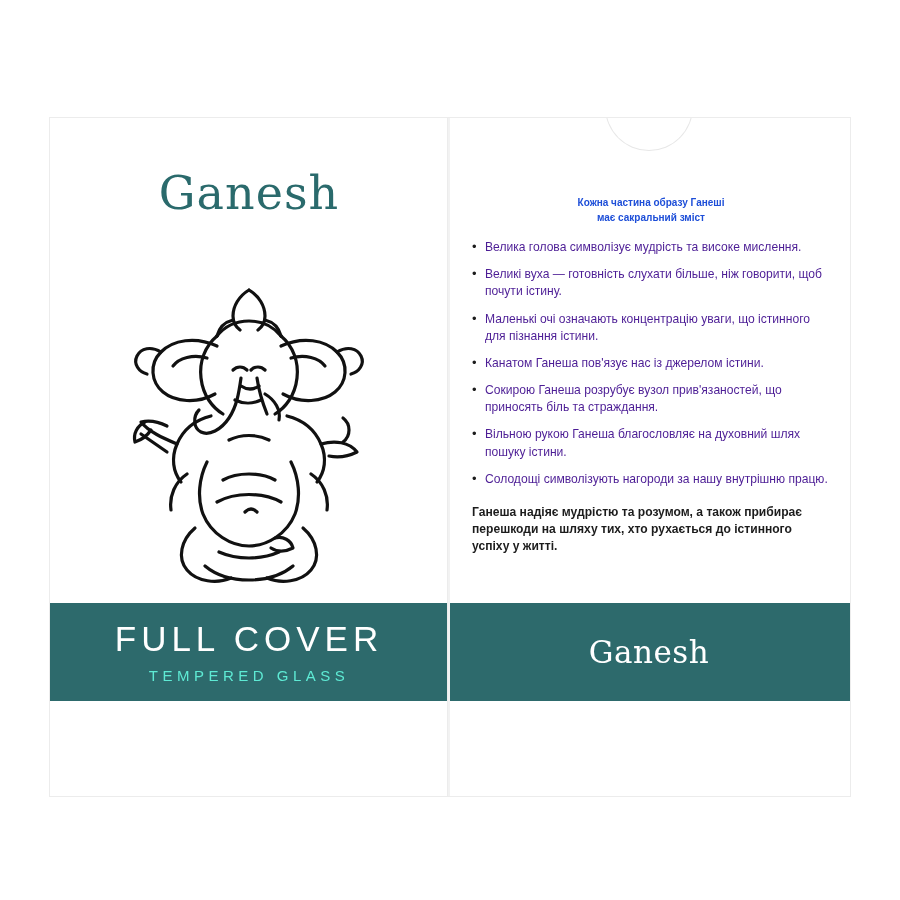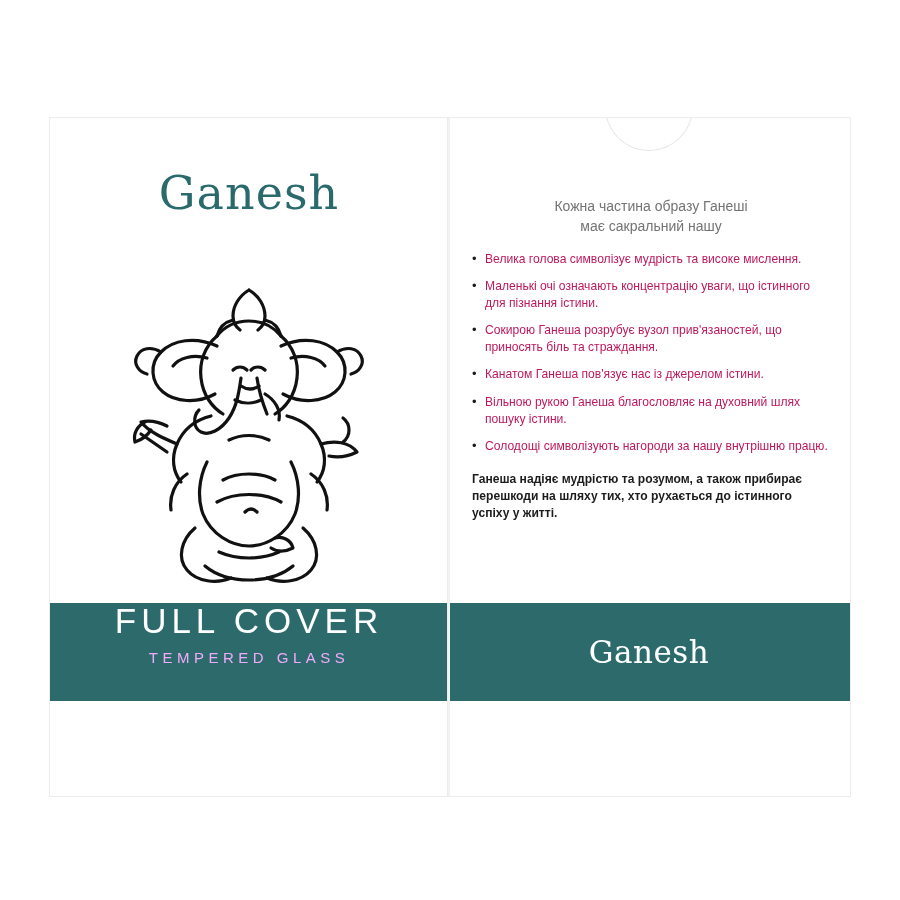--- a/index.html
+++ b/index.html
@@ -63,35 +63,35 @@
     position: absolute;
     left: 0;
     bottom: 95px;
     width: 100%;
     height: 98px;
     background: #2d6a6c;
     color: #ffffff;
     display: flex;
     flex-direction: column;
     align-items: center;
-    justify-content: flex-start;
+    justify-content: center;
   }
   .band-title {
     font-family: "Liberation Sans", sans-serif;
     font-size: 35px;
     letter-spacing: 5px;
     font-weight: 400;
     color: #ffffff;
     line-height: 1;
   }
   .band-sub {
     margin-top: 11px;
     font-size: 15px;
     letter-spacing: 4.5px;
-    color: #f0abfc;
+    color: #5eead4;
     font-weight: 400;
   }
 
   
   .panel-right {
     position: relative;
     width: 402px;
     height: 100%;
     background: #ffffff;
     box-shadow: 0 0 0 1px #ececec;
@@ -110,38 +110,38 @@
     background: #ffffff;
   }
   .info {
     position: absolute;
     top: 78px;
     left: 24px;
     right: 20px;
   }
   .info-heading {
     text-align: center;
-    font-size: 14px;
-    font-weight: normal;
-    color: #737373;
+    font-size: 10px;
+    font-weight: bold;
+    color: #1d4ed8;
     line-height: 1.45;
     margin-bottom: 14px;
   }
   .bullet-list {
     margin: 0;
     padding: 0;
     list-style: none;
   }
   .bullet-list li {
     position: relative;
     padding-left: 13px;
     margin-bottom: 10px;
     font-size: 12.1px;
     line-height: 1.42;
-    color: #be185d;
+    color: #4c1d95;
   }
   .bullet-list li::before {
     content: "•";
     position: absolute;
     left: 0;
     top: -1px;
     font-size: 13px;
     color: #1c1c1c;
   }
   .closing {
@@ -250,28 +250,29 @@
         <div class="band-sub">TEMPERED GLASS</div>
       </div>
     </div>
 
     <div class="panel-right">
       <div class="hang-hole"></div>
 
       <div class="info">
         <div class="info-heading">
           <div>Кожна частина образу Ганеші</div>
-          <div>має сакральний нашу</div>
+          <div>має сакральний зміст</div>
         </div>
 
         <ul class="bullet-list">
           <li>Велика голова символізує мудрість та високе мислення.</li>
+          <li>Великі вуха — готовність слухати більше, ніж говорити, щоб почути істину.</li>
           <li>Маленькі очі означають концентрацію уваги, що істинного для пізнання істини.</li>
+          <li>Канатом Ганеша пов'язує нас із джерелом істини.</li>
           <li>Сокирою Ганеша розрубує вузол прив'язаностей, що приносять біль та страждання.</li>
-          <li>Канатом Ганеша пов'язує нас із джерелом істини.</li>
           <li>Вільною рукою Ганеша благословляє на духовний шлях пошуку істини.</li>
           <li>Солодощі символізують нагороди за нашу внутрішню працю.</li>
         </ul>
 
         <div class="closing">Ганеша надіяє мудрістю та розумом, а також прибирає перешкоди на шляху тих, хто рухається до істинного успіху у житті.</div>
       </div>
 
       <div class="band-right">
         <div class="brand-bottom">Ganesh</div>
       </div>

